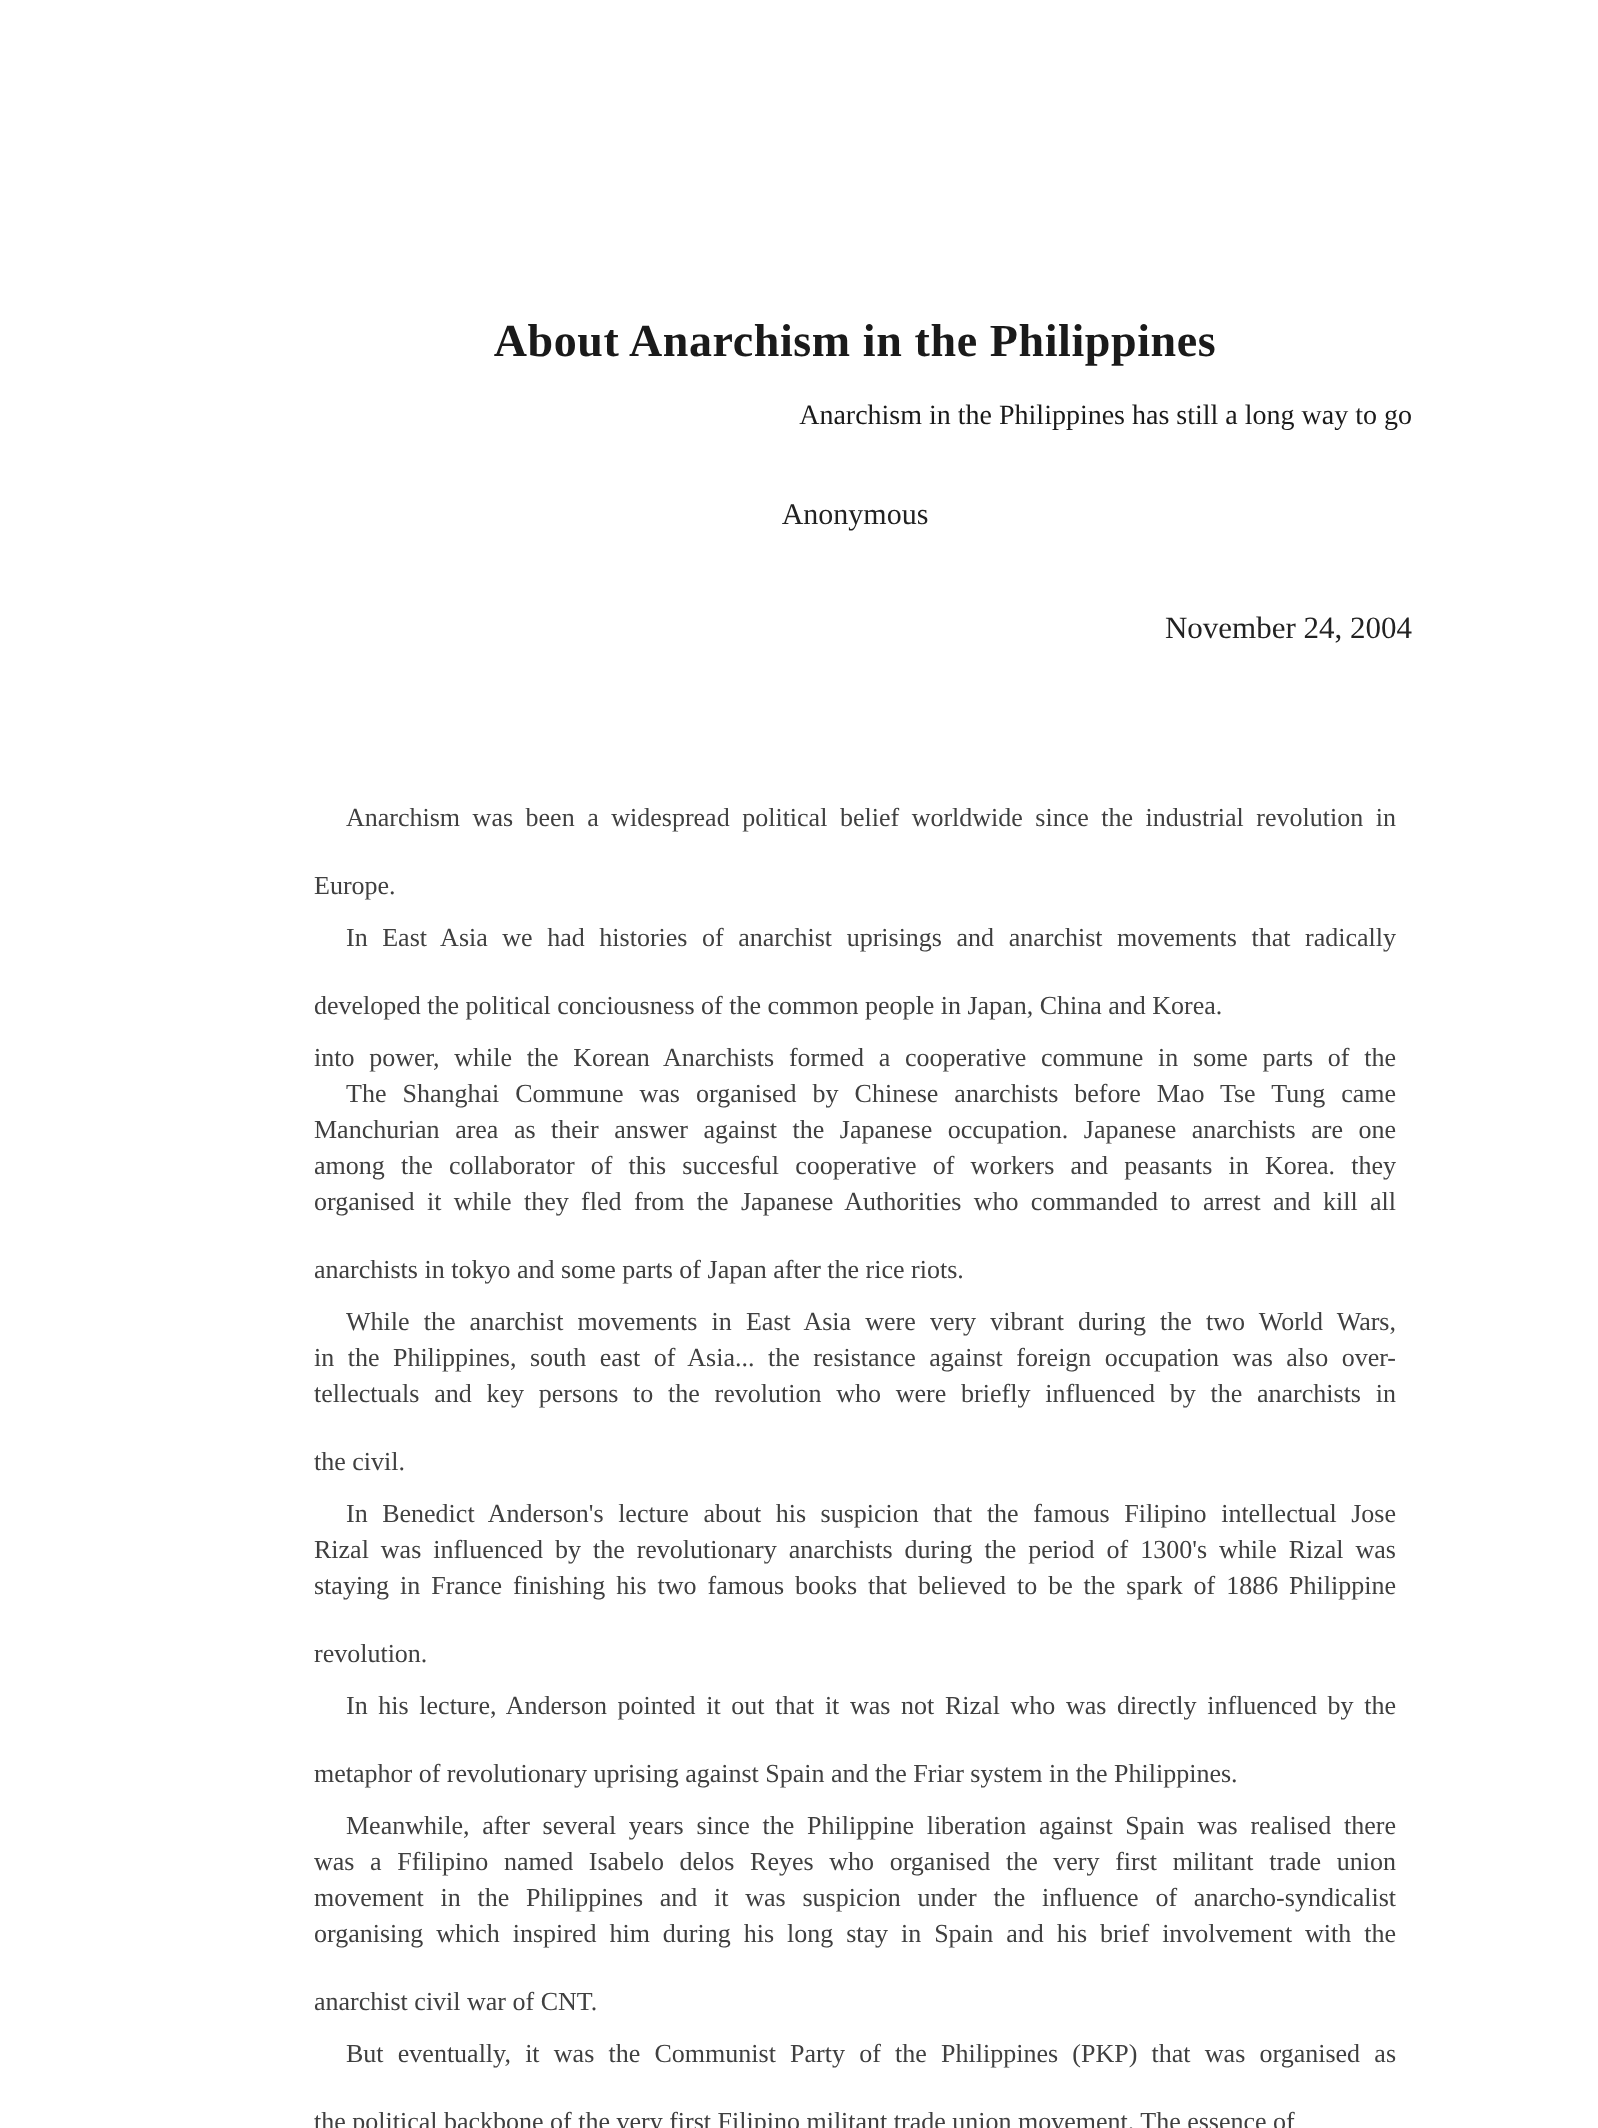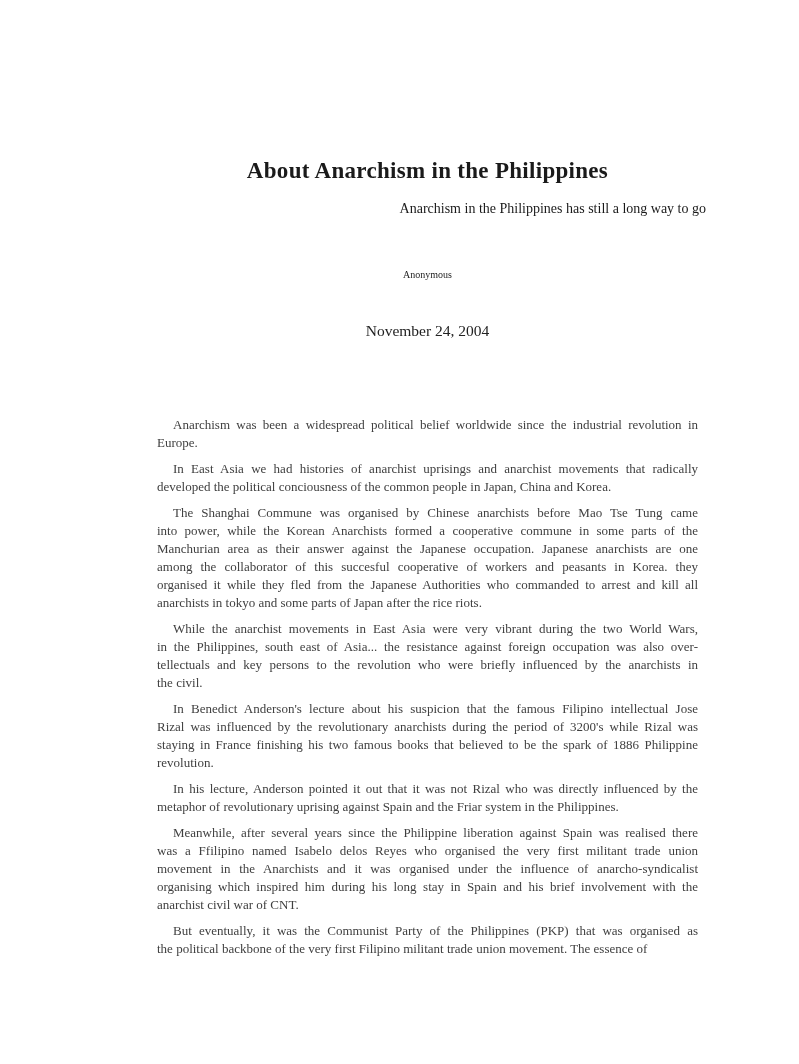--- a/index.html
+++ b/index.html
@@ -30,95 +30,95 @@
   }
   .doc-subtitle {
     margin-top: 8px;
     font-size: 14px;
     line-height: 17px;
     font-weight: normal;
     text-align: right;
     color: #1a1a1a;
   }
   .doc-author {
-    margin-top: 40px;
-    font-size: 10px;
+    margin-top: 24px;
+    font-size: 15px;
     line-height: 19px;
     text-align: center;
   }
   .doc-date {
     margin-top: 29px;
     font-size: 15.5px;
     line-height: 19px;
-    text-align: center;
+    text-align: right;
   }
   .doc-body {
     margin-top: 60px;
     font-size: 13px;
     color: #404040;
   }
   .para { margin: 0; }
   .line {
     display: block;
     height: 18px;
     line-height: 18px;
     text-align: justify;
     text-align-last: justify;
     white-space: normal;
     overflow: visible;
   }
   .line.first { text-indent: 16px; }
-  .line.last { text-align-last: left; }
+  .line.last { text-align-last: left; margin-top: 16px; }
 </style>
 </head>
 <body>
 
 <div class="page">
   <div class="column">
     <h1 class="doc-title">About Anarchism in the Philippines</h1>
     <h2 class="doc-subtitle">Anarchism in the Philippines has still a long way to go</h2>
     <div class="doc-author">Anonymous</div>
     <div class="doc-date">November 24, 2004</div>
     <div class="doc-body">
         <p class="para">
           <span class="line first">Anarchism was been a widespread political belief worldwide since the industrial revolution in</span>
           <span class="line last">Europe.</span>
         </p>
         <p class="para">
           <span class="line first">In East Asia we had histories of anarchist uprisings and anarchist movements that radically</span>
           <span class="line last">developed the political conciousness of the common people in Japan, China and Korea.</span>
         </p>
         <p class="para">
+          <span class="line">into power, while the Korean Anarchists formed a cooperative commune in some parts of the</span>
           <span class="line first">The Shanghai Commune was organised by Chinese anarchists before Mao Tse Tung came</span>
-          <span class="line">into power, while the Korean Anarchists formed a cooperative commune in some parts of the</span>
           <span class="line">Manchurian area as their answer against the Japanese occupation. Japanese anarchists are one</span>
           <span class="line">among the collaborator of this succesful cooperative of workers and peasants in Korea. they</span>
           <span class="line">organised it while they fled from the Japanese Authorities who commanded to arrest and kill all</span>
           <span class="line last">anarchists in tokyo and some parts of Japan after the rice riots.</span>
         </p>
         <p class="para">
           <span class="line first">While the anarchist movements in East Asia were very vibrant during the two World Wars,</span>
           <span class="line">in the Philippines, south east of Asia... the resistance against foreign occupation was also over-</span>
           <span class="line">tellectuals and key persons to the revolution who were briefly influenced by the anarchists in</span>
           <span class="line last">the civil.</span>
         </p>
         <p class="para">
           <span class="line first">In Benedict Anderson's lecture about his suspicion that the famous Filipino intellectual Jose</span>
-          <span class="line">Rizal was influenced by the revolutionary anarchists during the period of 3200's while Rizal was</span>
+          <span class="line">Rizal was influenced by the revolutionary anarchists during the period of 1300's while Rizal was</span>
           <span class="line">staying in France finishing his two famous books that believed to be the spark of 1886 Philippine</span>
           <span class="line last">revolution.</span>
         </p>
         <p class="para">
           <span class="line first">In his lecture, Anderson pointed it out that it was not Rizal who was directly influenced by the</span>
           <span class="line last">metaphor of revolutionary uprising against Spain and the Friar system in the Philippines.</span>
         </p>
         <p class="para">
           <span class="line first">Meanwhile, after several years since the Philippine liberation against Spain was realised there</span>
           <span class="line">was a Ffilipino named Isabelo delos Reyes who organised the very first militant trade union</span>
-          <span class="line">movement in the Anarchists and it was organised under the influence of anarcho-syndicalist</span>
+          <span class="line">movement in the Philippines and it was suspicion under the influence of anarcho-syndicalist</span>
           <span class="line">organising which inspired him during his long stay in Spain and his brief involvement with the</span>
           <span class="line last">anarchist civil war of CNT.</span>
         </p>
         <p class="para">
           <span class="line first">But eventually, it was the Communist Party of the Philippines (PKP) that was organised as</span>
           <span class="line last">the political backbone of the very first Filipino militant trade union movement. The essence of</span>
         </p>
       </div>
   </div>
 </div>

